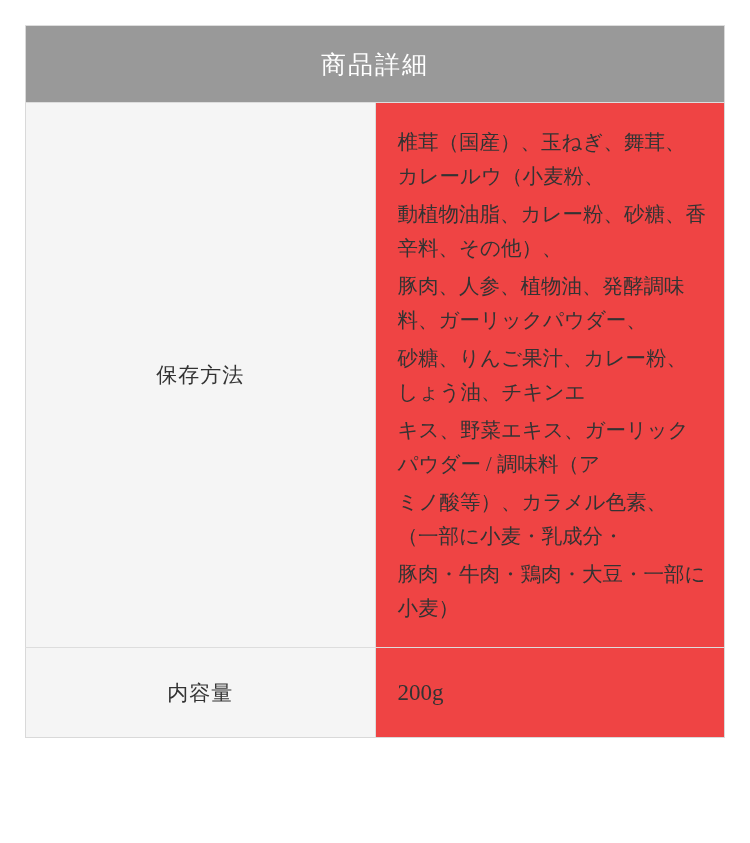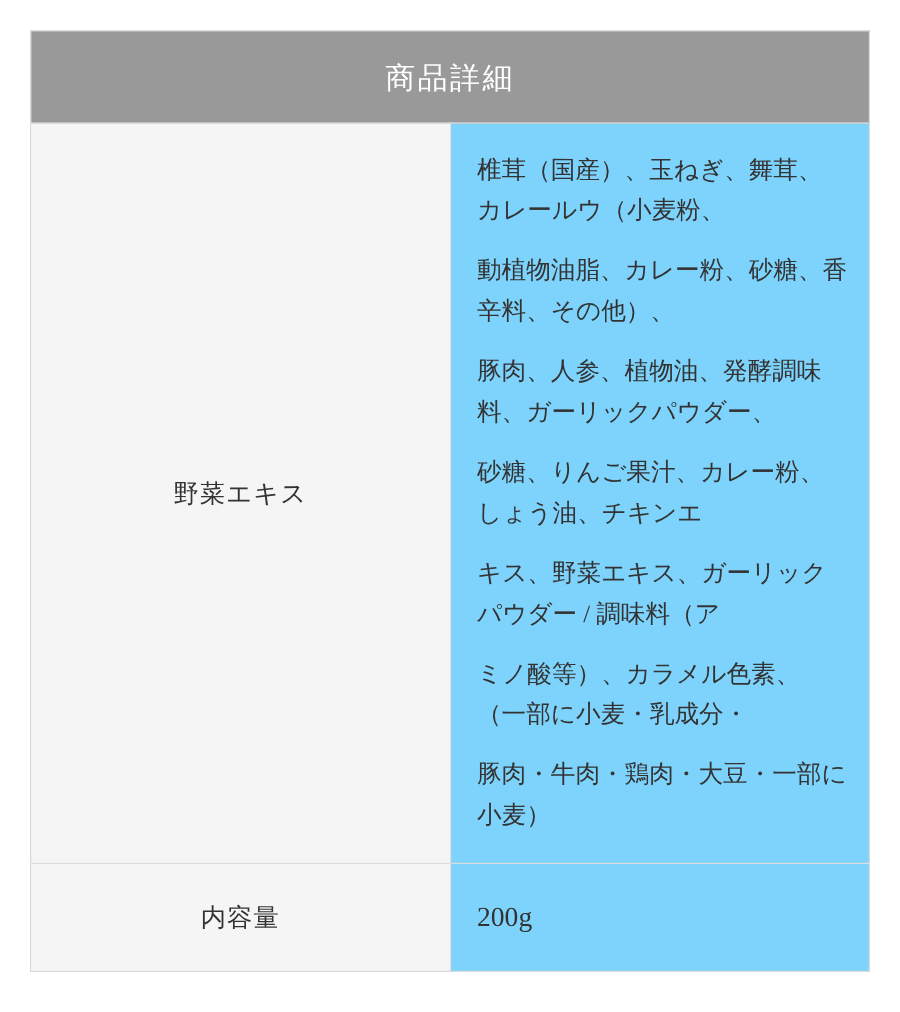--- a/index.html
+++ b/index.html
@@ -46,21 +46,21 @@
     width: 183px;
     background: #f5f5f5;
     text-align: center;
     font-size: 21px;
     color: #333333;
     letter-spacing: 1px;
     padding: 14px 6px;
     border-right: 1px solid #dddddd;
   }
   td.value-cell {
-    background: #7dd3fc;
+    background: #ef4444;
     font-size: 20.5px;
     line-height: 1.62;
     color: #333333;
     padding: 18px 24px 18px 22px;
     text-align: left;
   }
   .value-cell .line {
     display: block;
     white-space: pre-wrap;
   }
@@ -79,34 +79,34 @@
   }
   .row-storage td.label-cell,
   .row-volume td.label-cell {
     padding-top: 26px;
     padding-bottom: 26px;
   }
   .row-volume .line {
     font-size: 23px;
   }
   .multiline .line + .line {
-    margin-top: 16px;
+    margin-top: 4px;
   }
 </style>
 </head>
 <body>
 
 <div class="page">
   <table class="product-table">
     <tbody>
       <tr>
         <td class="table-title" colspan="2">商品詳細</td>
       </tr>
       <tr class="row-ingredients">
-        <td class="label-cell">野菜エキス</td>
+        <td class="label-cell">保存方法</td>
         <td class="value-cell multiline">
           <span class="line">椎茸（国産）、玉ねぎ、舞茸、カレールウ（小麦粉、</span>
           <span class="line">動植物油脂、カレー粉、砂糖、香辛料、その他）、</span>
           <span class="line">豚肉、人参、植物油、発酵調味料、ガーリックパウダー、</span>
           <span class="line">砂糖、りんご果汁、カレー粉、しょう油、チキンエ</span>
           <span class="line">キス、野菜エキス、ガーリックパウダー / 調味料（ア</span>
           <span class="line">ミノ酸等）、カラメル色素、（一部に小麦・乳成分・</span>
           <span class="line">豚肉・牛肉・鶏肉・大豆・一部に小麦）</span>
         </td>
       </tr>

